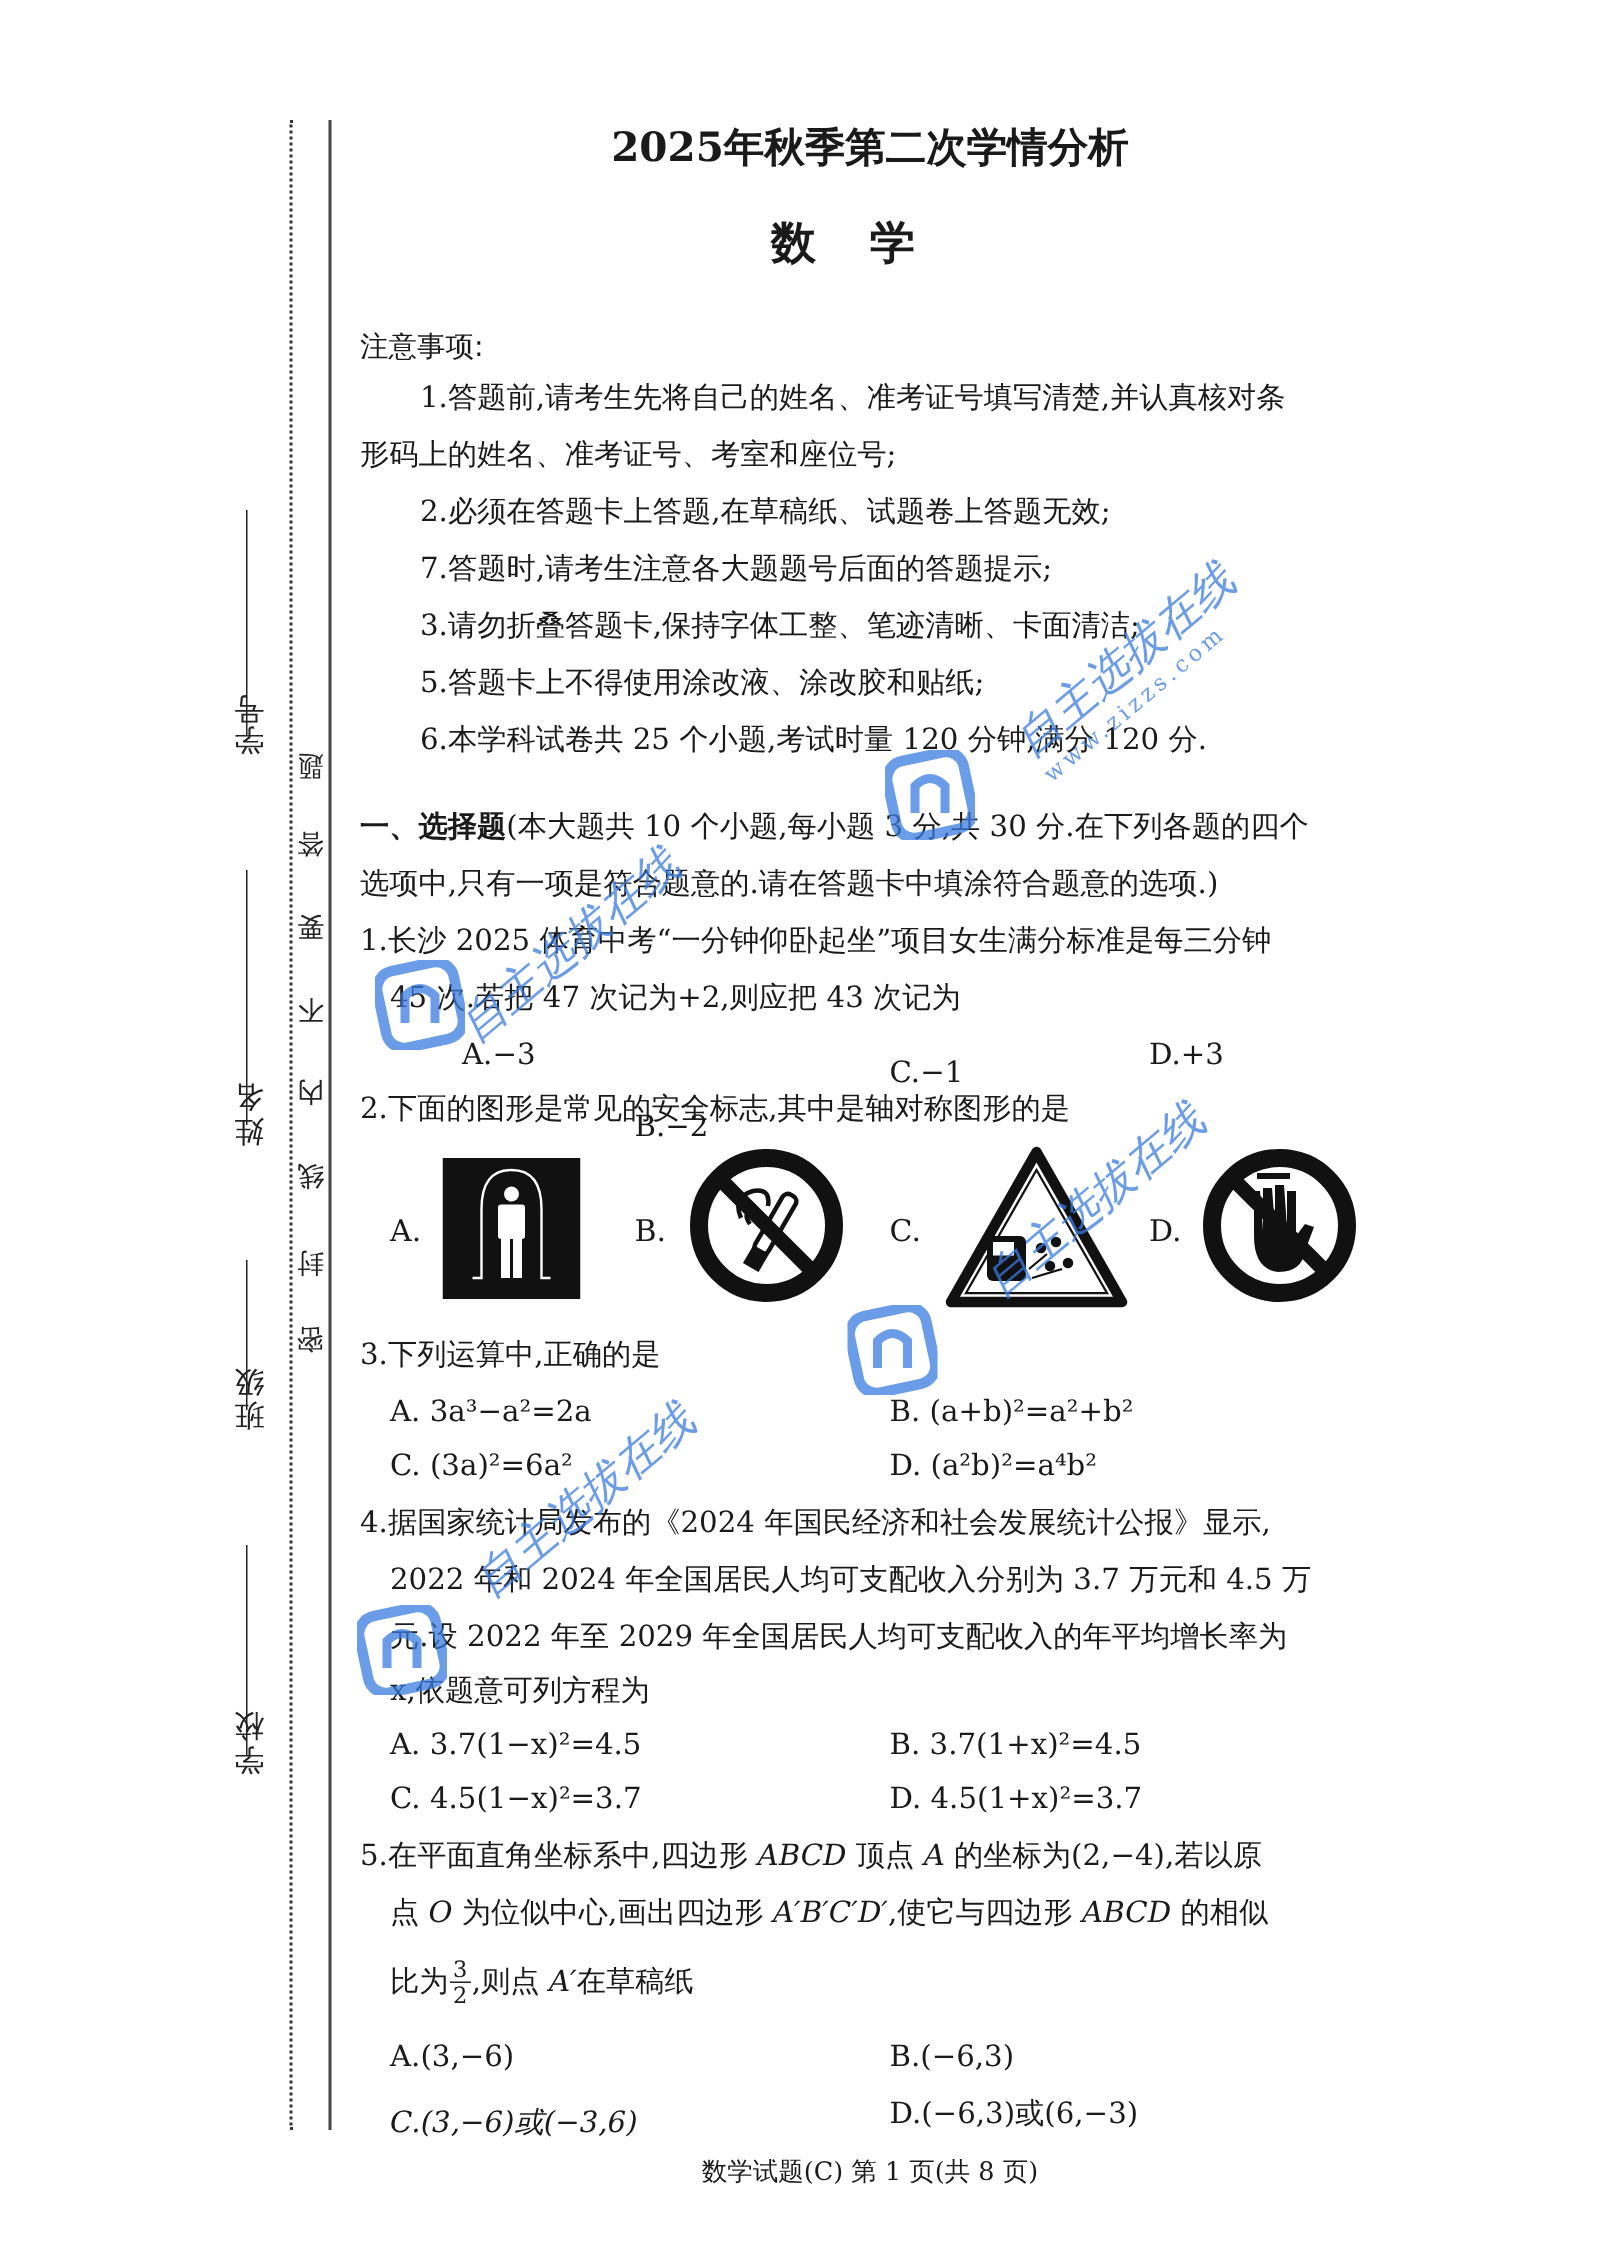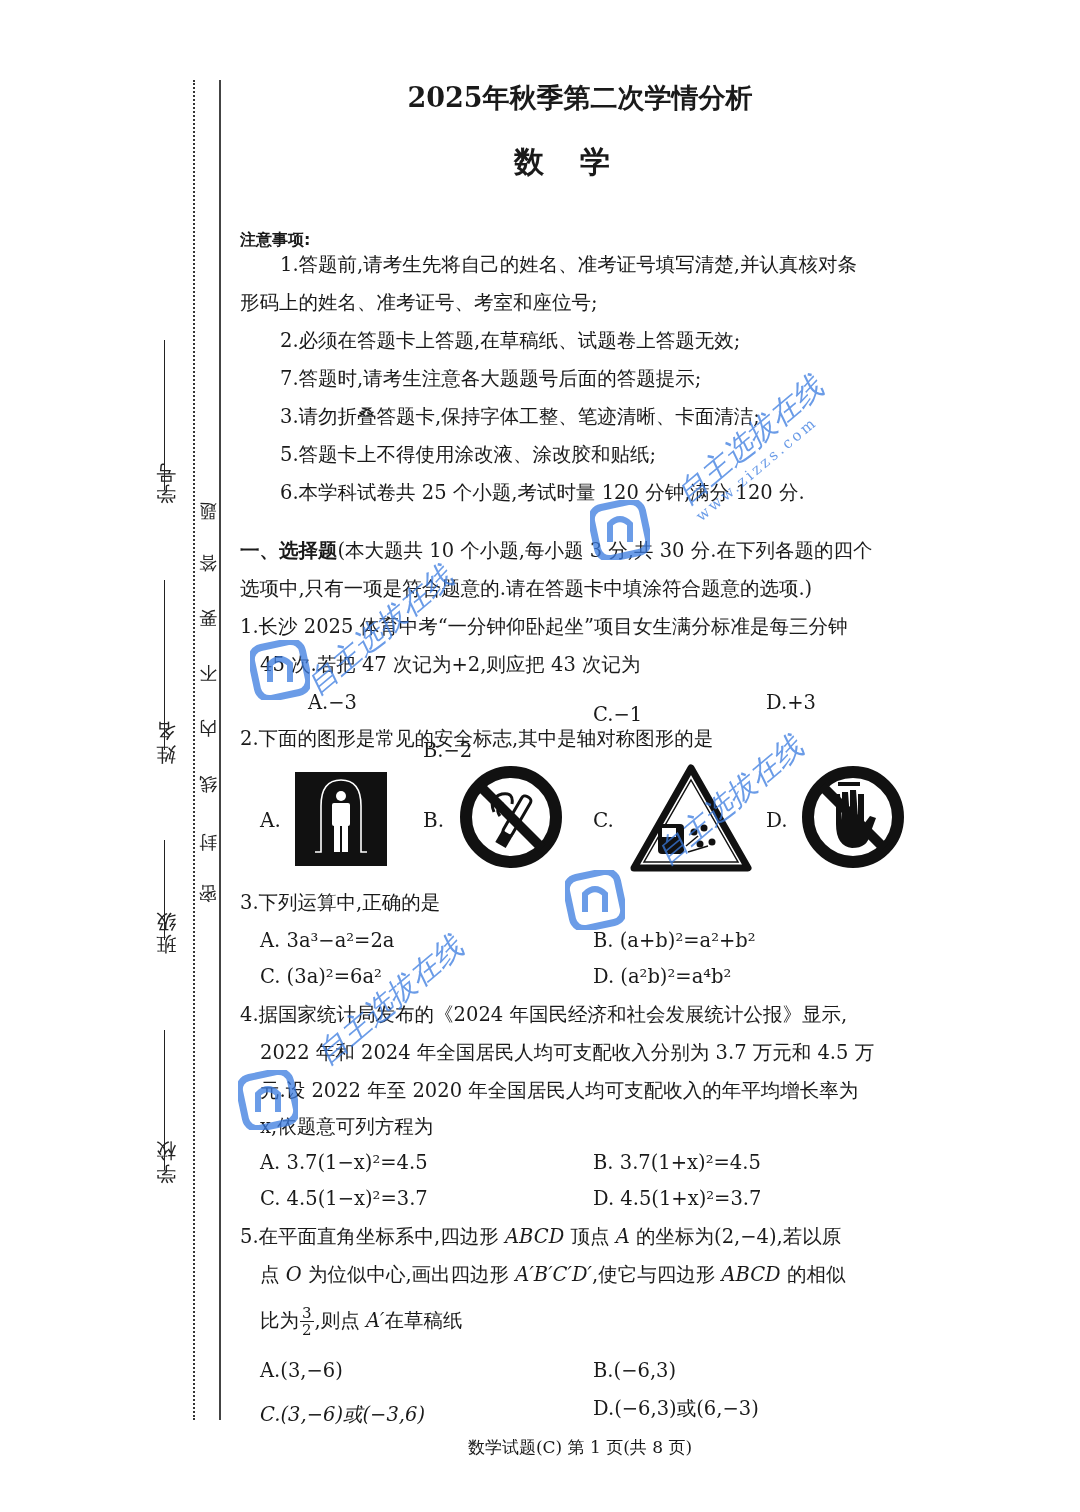--- a/index.html
+++ b/index.html
@@ -14,21 +14,21 @@
     writing-mode:vertical-rl; transform:rotate(180deg); display:flex; align-items:center; letter-spacing:8px;
   }
   .side-blank { display:inline-block; border-left:1.5px solid #222; }
   .seal {
     position:absolute; left:196px; width:22px; font-size:18px; color:#222;
     writing-mode:vertical-rl; transform:rotate(180deg);
   }
   .title { position:absolute; left:0; width:1160px; top:80px; text-align:center; font-size:27px; font-weight:bold; font-family:"DejaVu Serif",serif; }
   .subject { position:absolute; left:0; width:1160px; top:142px; text-align:center; font-size:30px; font-weight:bold; letter-spacing:36px; font-family:"DejaVu Sans",sans-serif; }
   .content { position:absolute; left:240px; width:680px; font-size:19.5px; line-height:37px; }
-  .notice-head { position:absolute; left:240px; top:230px; font-size:16px; font-weight:bold; font-family:"DejaVu Sans",sans-serif; }
+  .notice-head { position:absolute; left:240px; top:218px; font-size:19px; font-weight:normal; font-family:"DejaVu Sans",sans-serif; }
   .line { white-space:nowrap; position:absolute; }
   .indent { padding-left:40px; }
   .bold { font-weight:bold; font-family:"DejaVu Sans",sans-serif; }
   .opt { position:absolute; white-space:nowrap; }
   .signs { position:absolute; top:770px; left:240px; width:680px; height:100px; }
   .sign-label { position:absolute; top:38px; font-size:20px; }
   .footer { position:absolute; top:1436px; left:0; width:1160px; text-align:center; font-size:17px; }
   i { font-family:"DejaVu Serif",serif; }
   .frac { display:inline-flex; flex-direction:column; align-items:center; vertical-align:middle; font-size:15px; line-height:16px; margin:0 1px; }
   .frac span:first-child { border-bottom:1.2px solid #222; padding:0 2px; }
@@ -144,21 +144,21 @@
   <div class="line" style="top:0;"><span>3.</span><span>下列运算中,正确的是</span></div>
   <div class="opt" style="top:38px;left:20px;">A. 3a³−a²=2a</div>
   <div class="opt" style="top:38px;left:353px;">B. (a+b)²=a²+b²</div>
   <div class="opt" style="top:74px;left:20px;">C. (3a)²=6a²</div>
   <div class="opt" style="top:74px;left:353px;">D. (a²b)²=a⁴b²</div>
 </div>
 
 <div class="content" style="top:996px;">
   <div class="line" style="top:0;"><span>4.</span><span>据国家统计局发布的《2024 年国民经济和社会发展统计公报》显示,</span></div>
   <div class="line" style="top:38px;left:20px;">2022 年和 2024 年全国居民人均可支配收入分别为 3.7 万元和 4.5 万</div>
-  <div class="line" style="top:76px;left:20px;">元.设 2022 年至 2020 年全国居民人均可支配收入的年平均增长率为</div>
+  <div class="line" style="top:76px;left:20px;">元.设 2022 年至 2029 年全国居民人均可支配收入的年平均增长率为</div>
   <div class="line" style="top:112px;left:20px;">x,依题意可列方程为</div>
   <div class="opt" style="top:148px;left:20px;">A. 3.7(1−x)²=4.5</div>
   <div class="opt" style="top:148px;left:353px;">B. 3.7(1+x)²=4.5</div>
   <div class="opt" style="top:184px;left:20px;">C. 4.5(1−x)²=3.7</div>
   <div class="opt" style="top:184px;left:353px;">D. 4.5(1+x)²=3.7</div>
 </div>
 
 <div class="content" style="top:1218px;">
   <div class="line" style="top:0;">
     <span>5.</span><span>在平面直角坐标系中,四边形 </span><i>ABCD</i><span> 顶点 </span><i>A</i><span> 的坐标为(2,−4),若以原</span>

